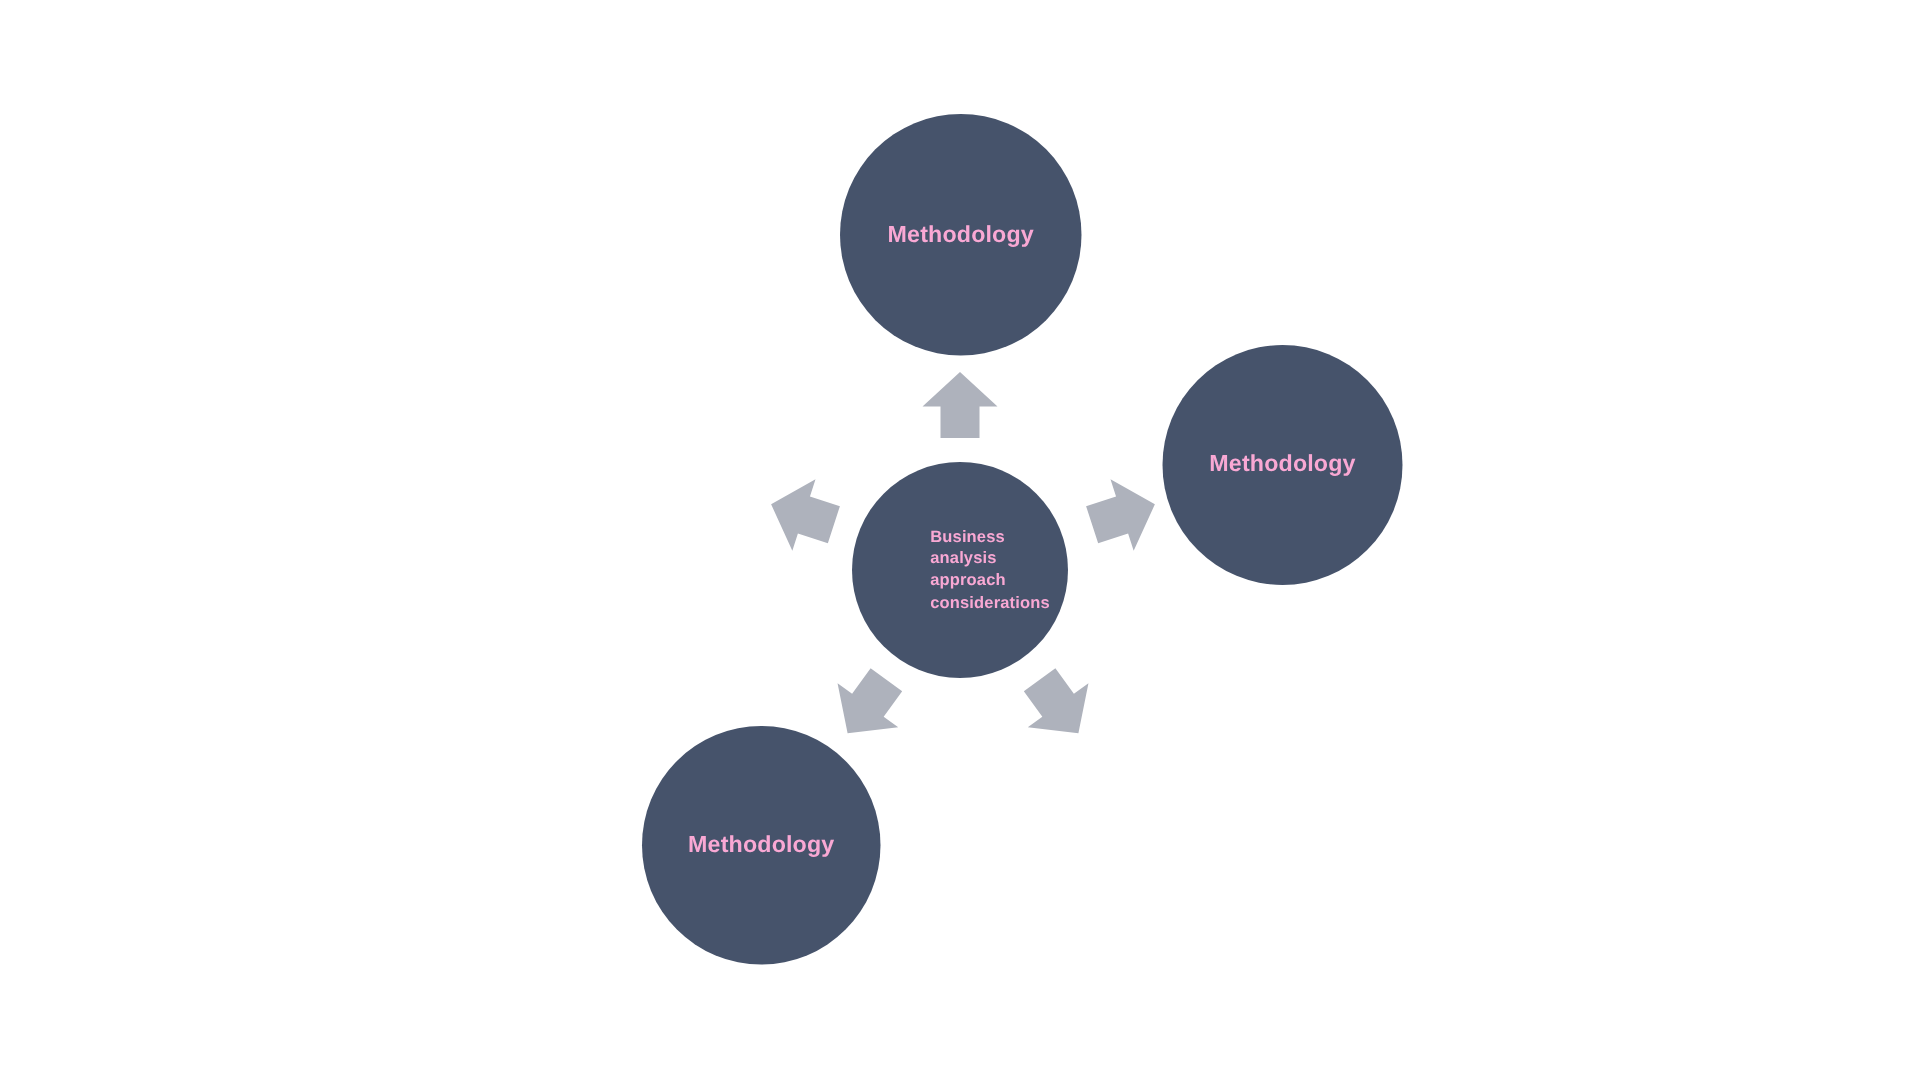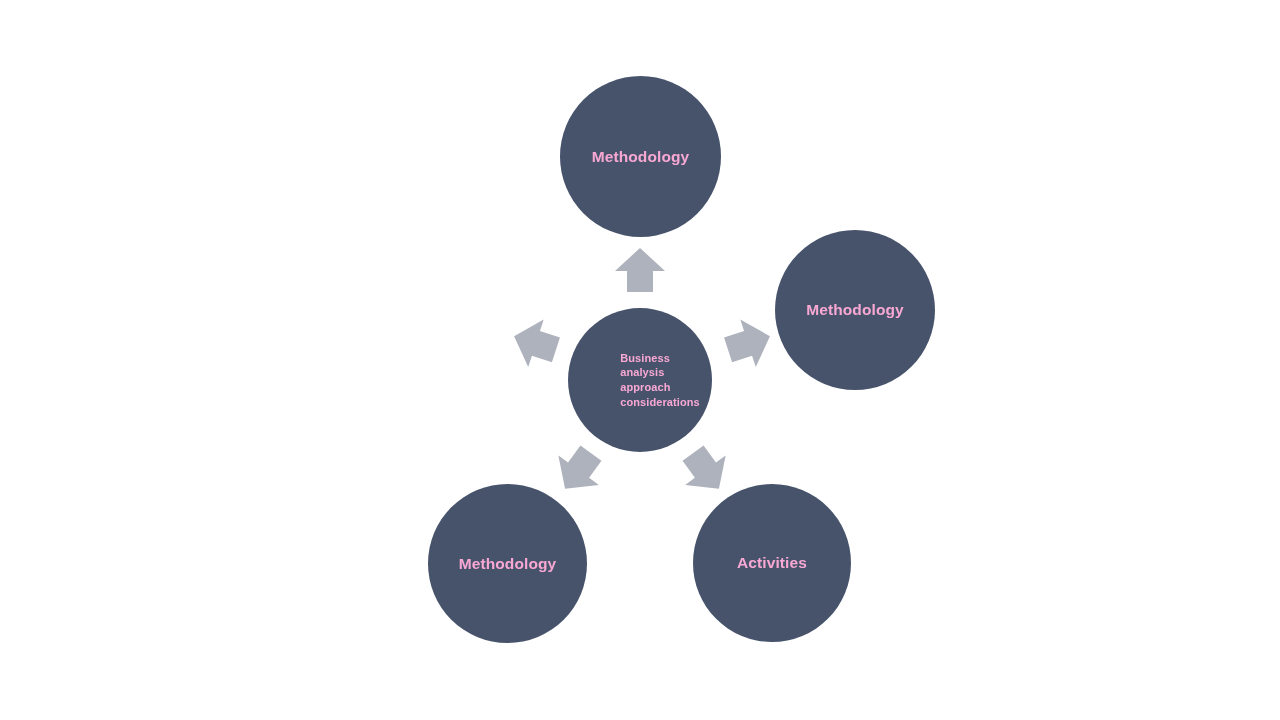--- a/index.html
+++ b/index.html
@@ -141,23 +141,20 @@
   </div>
 
   <div class="node node--methodology">
     <span class="node-label">Methodology</span>
   </div>
 
   <div class="node node--deliverables">
     <span class="node-label">Methodology</span>
   </div>
 
-  <div class="node node--activities">
-    <span class="node-label">Activities</span>
-  </div>
 
   <div class="node node--involvement">
     <span class="node-label">Methodology</span>
   </div>
 
 
   <div class="node node--hub">
     <span class="node-label">Business
 analysis
 approach

